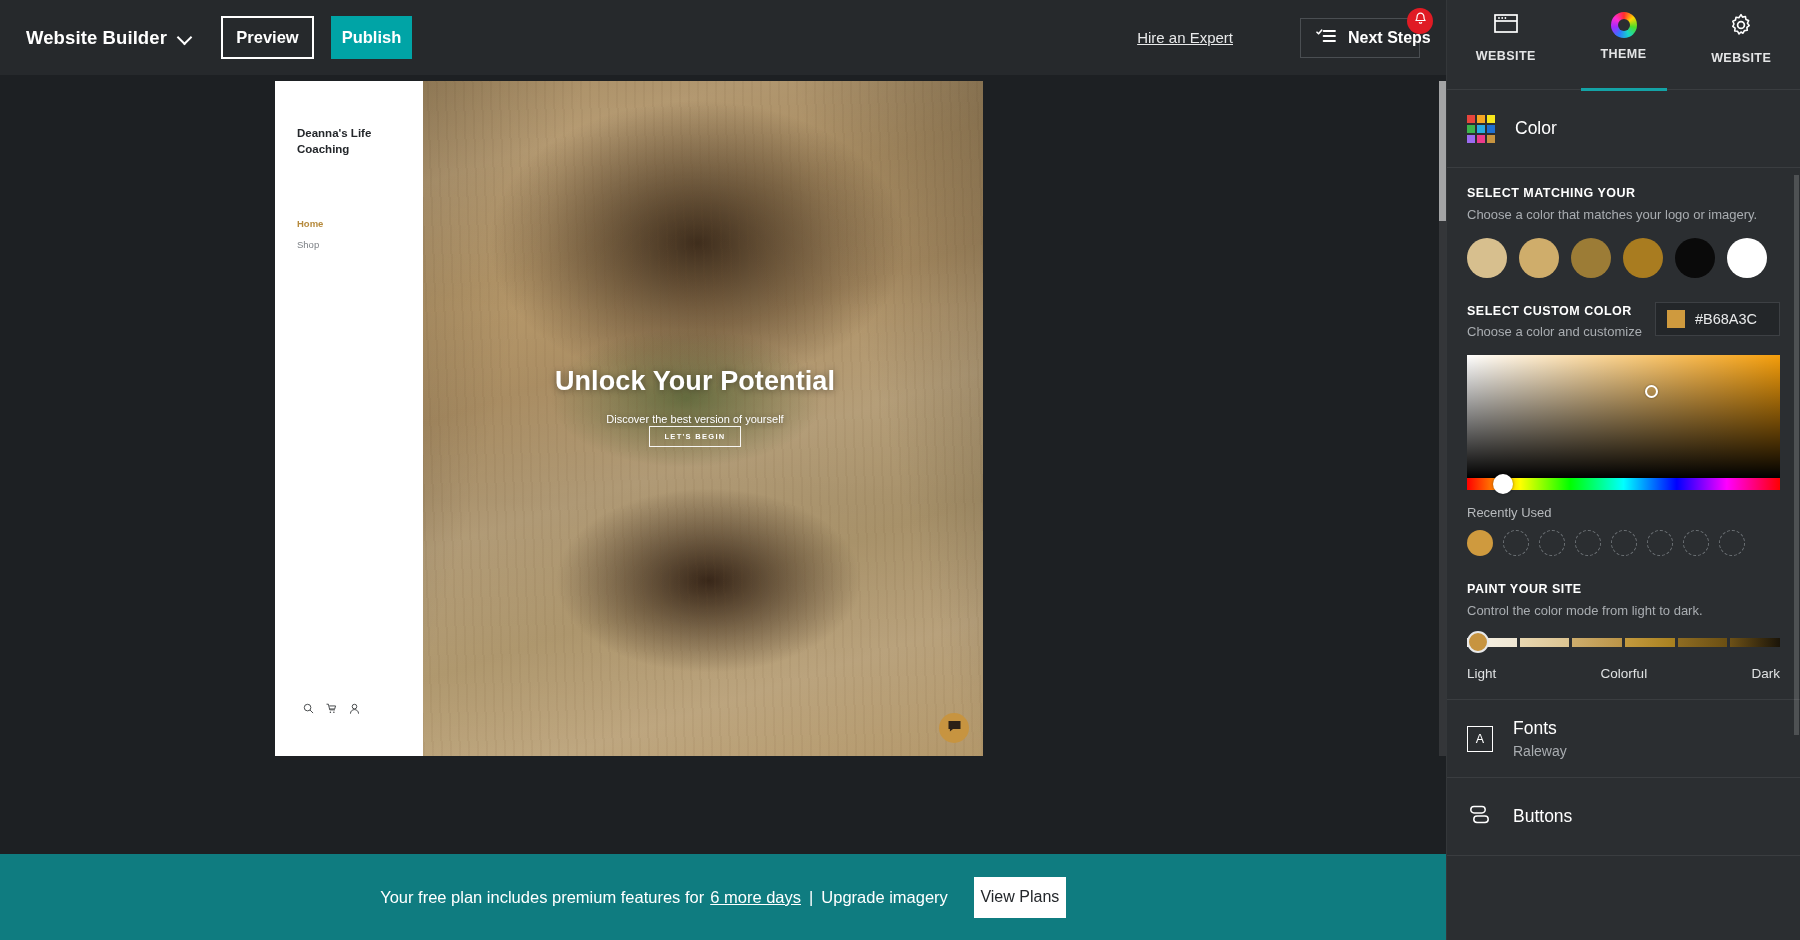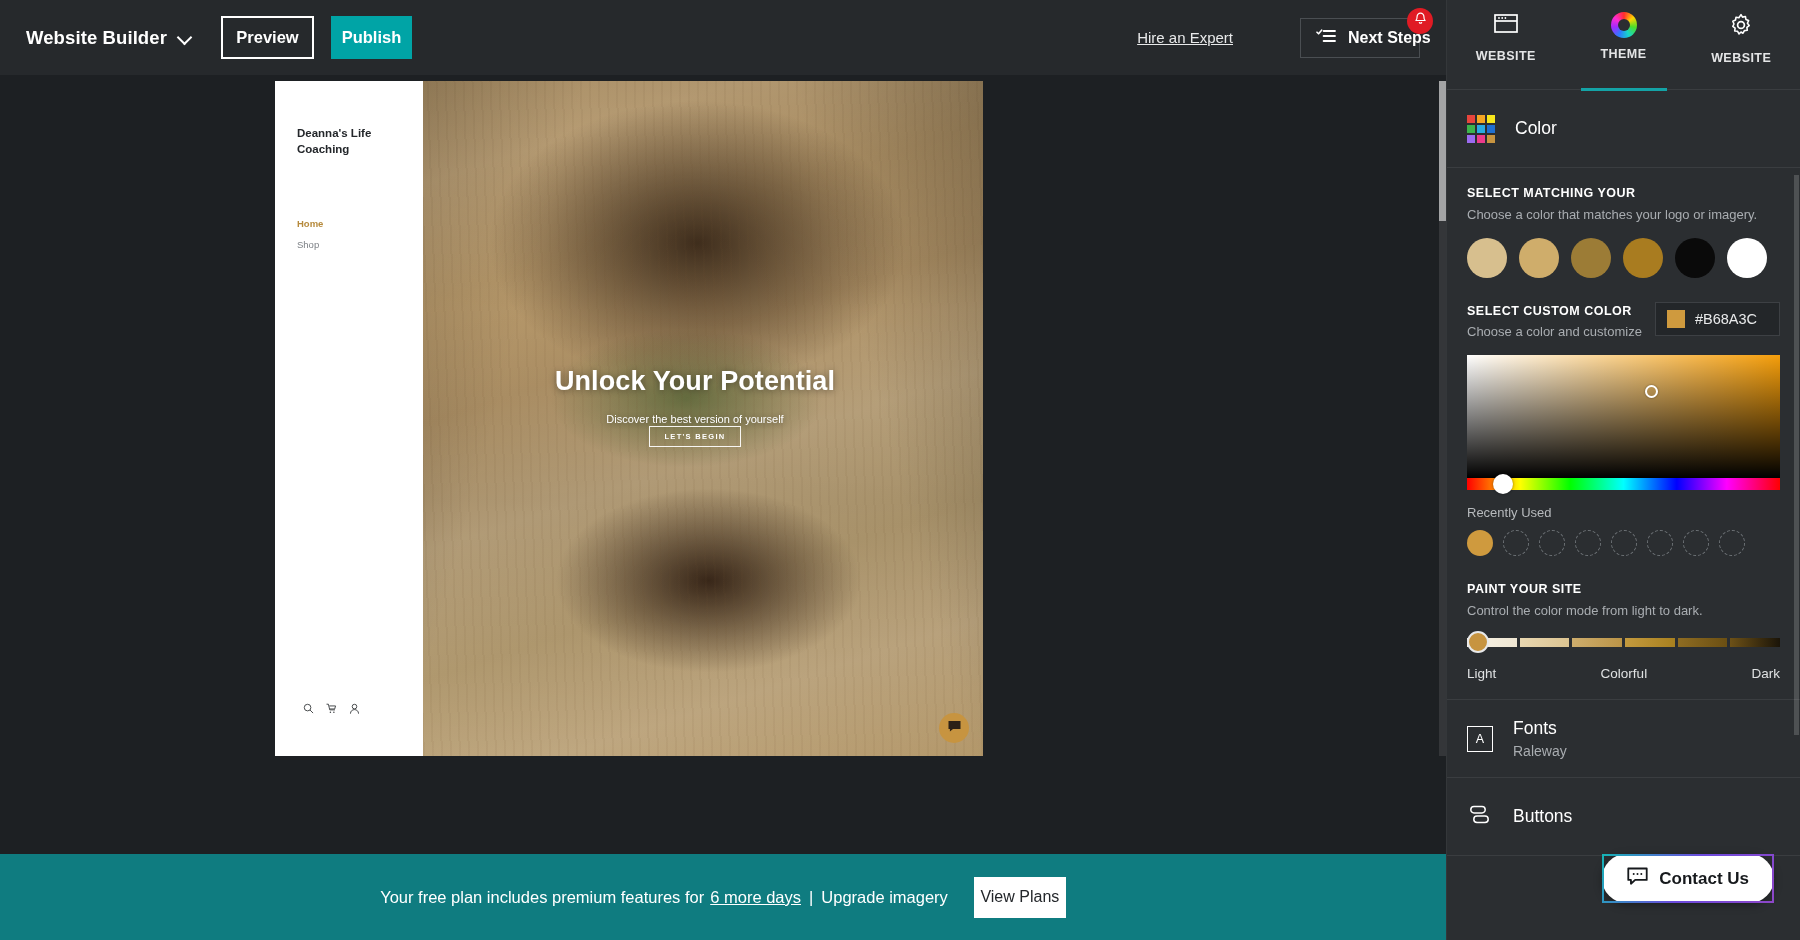--- a/index.html
+++ b/index.html
@@ -594,24 +594,13 @@
       <svg width="26" height="24" viewBox="0 0 26 24" fill="none">
         <path d="M7 3.5h8a3.2 3.2 0 0 1 0 6.4H7a3.2 3.2 0 0 1 0-6.4z" stroke="#fff" stroke-width="1.5"></path>
         <path d="M10 13h8a3.2 3.2 0 0 1 0 6.4h-8a3.2 3.2 0 0 1 0-6.4z" stroke="#fff" stroke-width="1.5"></path>
       </svg>
     </span>
     <span class="ls-title">Buttons</span>
   </div>
 
   <div class="panel-scrollbar"></div>
 
-  <div class="contact-us-fab">
-    <span>
-      <svg width="21" height="19" viewBox="0 0 22 20" fill="none">
-        <path d="M1.3 1.6h19.4v12H8.6l-4.5 4v-4H1.3z" stroke="#16191c" stroke-width="1.9" stroke-linejoin="round"></path>
-        <circle cx="7" cy="7.4" r="1.05" fill="#16191c"></circle>
-        <circle cx="11" cy="7.4" r="1.05" fill="#16191c"></circle>
-        <circle cx="15" cy="7.4" r="1.05" fill="#16191c"></circle>
-      </svg>
-    </span>
-    <span class="cu-label">Contact Us</span>
-  </div>
 </div>
 
 </body></html>

